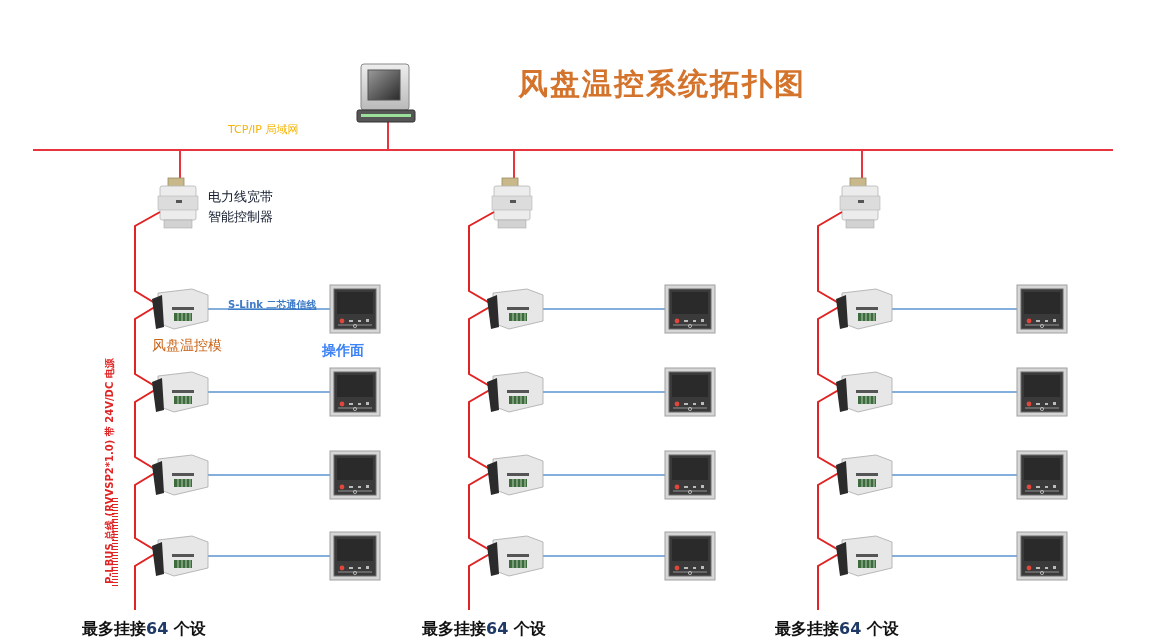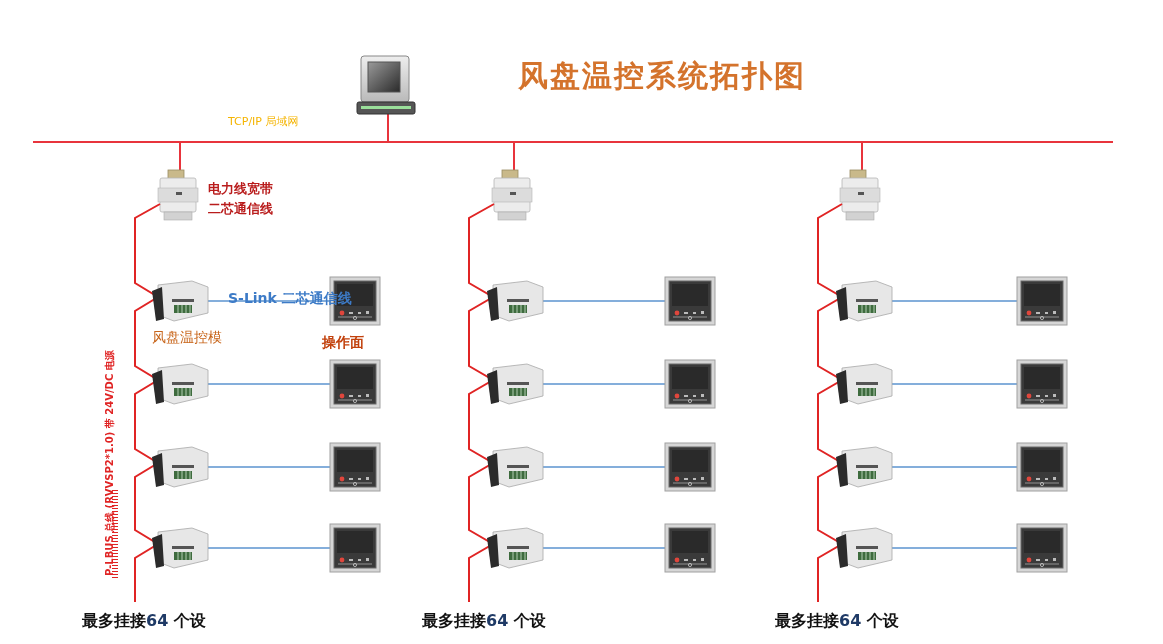--- a/index.html
+++ b/index.html
@@ -1,23 +1,23 @@
 <!DOCTYPE html>
 <html><head>
 <meta charset="utf-8">
 <style>
   html,body{margin:0;padding:0;background:#ffffff;}
   body{width:1163px;height:644px;position:relative;overflow:hidden;font-family:"DejaVu Sans",sans-serif;}
-  #stage{position:absolute;left:0;top:4px;width:1163px;height:468px;}
+  #stage{position:absolute;left:0;top:12px;width:1163px;height:468px;}
   .title{position:absolute;left:518px;top:52px;font-family:"DejaVu Serif",serif;font-size:30px;font-weight:bold;color:#d4732c;letter-spacing:2px;white-space:nowrap;}
   .lan-label{position:absolute;left:228px;top:110px;font-size:11px;font-weight:normal;color:#f5b400;white-space:nowrap;}
-  .gw-label{position:absolute;left:208px;font-size:13px;font-weight:bold;color:#b91c1c;white-space:nowrap;}
-  .slink-label{position:absolute;left:228px;top:286px;font-size:14px;font-weight:bold;color:#3d7bc7;white-space:nowrap;}
+  .gw-label{position:absolute;left:208px;font-size:13px;font-weight:normal;color:#0f172a;white-space:nowrap;}
+  .slink-label{position:absolute;left:228px;top:286px;font-size:10px;font-weight:bold;color:#3d7bc7;white-space:nowrap;text-decoration:underline;}
   .ctrl-label{position:absolute;left:152px;top:325px;font-size:14px;font-weight:normal;color:#c8651a;white-space:nowrap;}
-  .panel-label{position:absolute;left:322px;top:330px;font-size:14px;font-weight:bold;color:#c2410c;white-space:nowrap;}
+  .panel-label{position:absolute;left:322px;top:330px;font-size:14px;font-weight:bold;color:#3b82f6;white-space:nowrap;}
   .bus-label{position:absolute;left:103px;top:572px;transform-origin:0 0;transform:rotate(-90deg);font-size:10px;font-weight:bold;color:#e02424;white-space:nowrap;}
   .bus-wave{position:absolute;left:112px;top:486px;width:6px;height:88px;
     background:repeating-linear-gradient(180deg,#e02424 0 1px,transparent 1px 3px);}
   .max-label{position:absolute;top:607px;font-size:16px;font-weight:bold;color:#111;white-space:nowrap;}
   .max-label .num{color:#1f3a66;margin-top:20px;}
 </style>
 </head>
 <body>
 
 <div id="stage">
@@ -178,21 +178,21 @@
         <g transform="translate(1017,520)">
           <use href="#pnl"></use>
         </g>
       </g>
   </svg>
 
   <div class="title">风盘温控系统拓扑图</div>
   <div class="lan-label">TCP/IP 局域网</div>
 
   <div class="gw-label" style="top:176px;">电力线宽带</div>
-  <div class="gw-label" style="top:196px;">二芯通信线</div>
+  <div class="gw-label" style="top:196px;">智能控制器</div>
 
   <div class="slink-label">S-Link 二芯通信线</div>
   <div class="ctrl-label">风盘温控模</div>
   <div class="panel-label">操作面</div>
 
   <div class="bus-label">P-LBUS 总线 (RVVSP2*1.0) 带 24V/DC 电源</div>
   <div class="bus-wave"></div>
 
   <div class="max-label" style="left:82px;">
     <span>最多挂接</span><span class="num">64</span><span> 个设</span>

